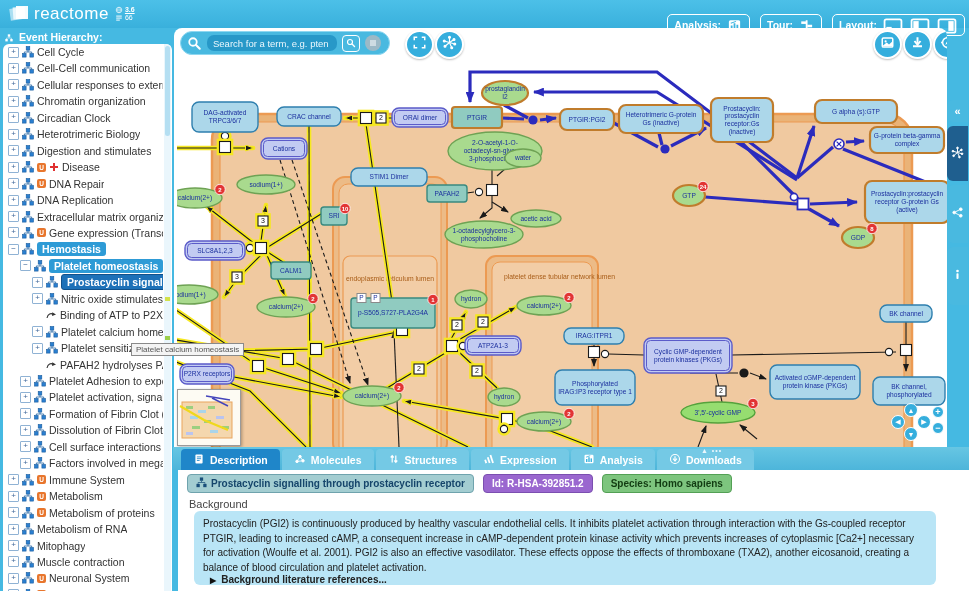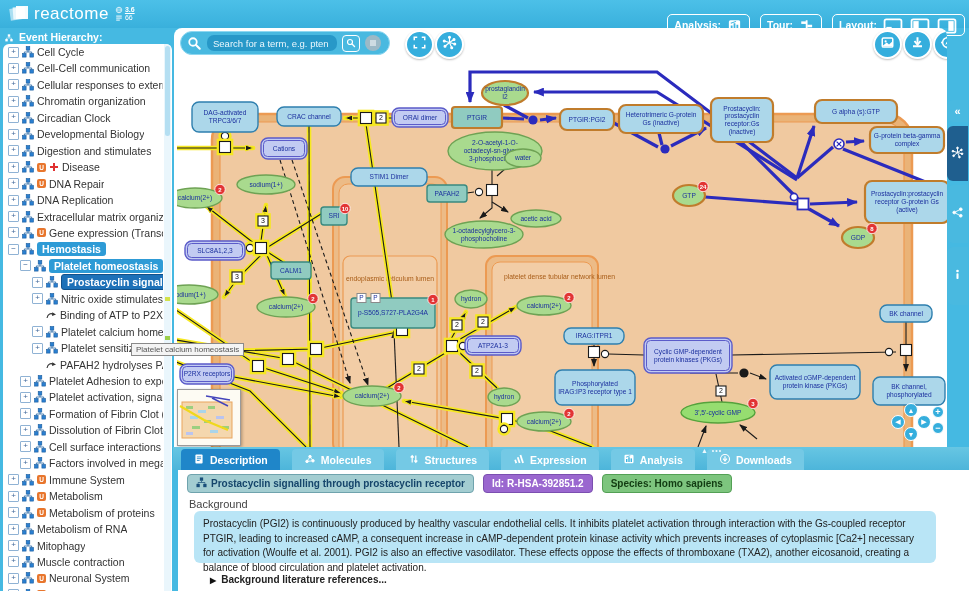--- a/index.html
+++ b/index.html
@@ -84,35 +84,35 @@
     justify-content:center;color:#fff;cursor:pointer;}
   .rtab svg{width:13px;height:13px;}
   .rt-chev{height:22px;background:#49b9e0;font-size:11px;font-weight:bold;}
   .rt-dark{height:55px;background:#1f5f8f;}
   .rt-light{height:58px;background:#49b9e0;}
   
   .bottom{position:absolute;left:173px;top:447px;width:796px;height:144px;background:#fff;}
   .tabbar{position:absolute;left:0;top:0;width:796px;height:23px;
     background:linear-gradient(#67c6e3,#4db5da);display:flex;align-items:flex-end;padding-left:8px;box-sizing:border-box;}
   .tab{height:21px;display:flex;align-items:center;gap:5px;padding:0 12px;background:#74c9e5;
-    color:#fff;font-size:10.5px;font-weight:bold;border-radius:4px 4px 0 0;margin-right:12px;cursor:pointer;}
+    color:#fff;font-size:10.5px;font-weight:bold;border-radius:4px 4px 0 0;margin-right:2px;cursor:pointer;}
   .tab.active{background:#1f86c9;}
   .tab svg{width:12px;height:12px;}
   .handle{position:absolute;left:528px;top:0px;color:#eaf7fd;font-size:7px;letter-spacing:1px;}
   .bcontent{position:absolute;left:0;top:23px;width:796px;height:121px;background:#fff;
     border-left:5px solid #45b9e2;box-sizing:border-box;}
   .badges{position:absolute;left:9px;top:4px;display:flex;gap:9px;align-items:center;}
   .badge{height:17px;display:flex;align-items:center;gap:4px;border-radius:4px;padding:0 8px;
     font-size:10px;font-weight:bold;}
   .badge svg{width:11px;height:11px;}
   .b-path{background:#a3cdd1;border:1px solid #6fa3ad;color:#15456b;}
   .b-id{background:#9a67cf;border:1px solid #7b4fb0;color:#fff;}
   .b-sp{background:#7dc57e;border:1px solid #53a055;color:#123c12;}
   .sum-title{position:absolute;left:11px;top:28px;font-size:11px;color:#444;}
-  .sum-box{position:absolute;left:16px;top:41px;width:742px;height:52px;background:#b9e5f6;
+  .sum-box{position:absolute;left:16px;top:41px;width:742px;height:74px;background:#b9e5f6;
     border-radius:6px;padding:6px 9px;font-size:10px;color:#222;line-height:1.45;box-sizing:border-box;}
   .refs{position:absolute;left:32px;top:104px;font-size:10px;font-weight:bold;color:#222;}
   .refs .tri{font-size:8px;margin-right:5px;color:#111;}
   
   .tooltip{position:absolute;left:131px;top:343px;z-index:60;background:#f4f4f4;border:1px solid #8a8a8a;
     color:#555;font-size:8px;padding:1px 4px;white-space:nowrap;}
 </style>
 </head>
 <body>
 
@@ -267,21 +267,21 @@
         <div class="trow" style="top: 82.25px; left: 5px;">
           <span class="exp">+</span>
           <span class="ticon"><svg viewBox="0 0 12 12">
               <g fill="#2a7fd0" stroke="#1a5d9e" stroke-width="0.6">
                 <rect x="4.2" y="0.5" width="3.6" height="3.6"></rect>
                 <rect x="0.5" y="7.5" width="3.6" height="3.6"></rect>
                 <rect x="7.9" y="7.5" width="3.6" height="3.6"></rect>
               </g>
               <path d="M6 4.2 V6 M6 6 H2.3 V7.4 M6 6 H9.7 V7.4" stroke="#1a5d9e" stroke-width="0.8" fill="none"></path>
             </svg></span>
-          <span class="tlabel">Developmental Biology</span>
+          <span class="tlabel">Heterotrimeric Biology</span>
         </div>
         <div class="trow" style="top: 98.7px; left: 5px;">
           <span class="exp">+</span>
           <span class="ticon"><svg viewBox="0 0 12 12">
               <g fill="#2a7fd0" stroke="#1a5d9e" stroke-width="0.6">
                 <rect x="4.2" y="0.5" width="3.6" height="3.6"></rect>
                 <rect x="0.5" y="7.5" width="3.6" height="3.6"></rect>
                 <rect x="7.9" y="7.5" width="3.6" height="3.6"></rect>
               </g>
               <path d="M6 4.2 V6 M6 6 H2.3 V7.4 M6 6 H9.7 V7.4" stroke="#1a5d9e" stroke-width="0.8" fill="none"></path>

